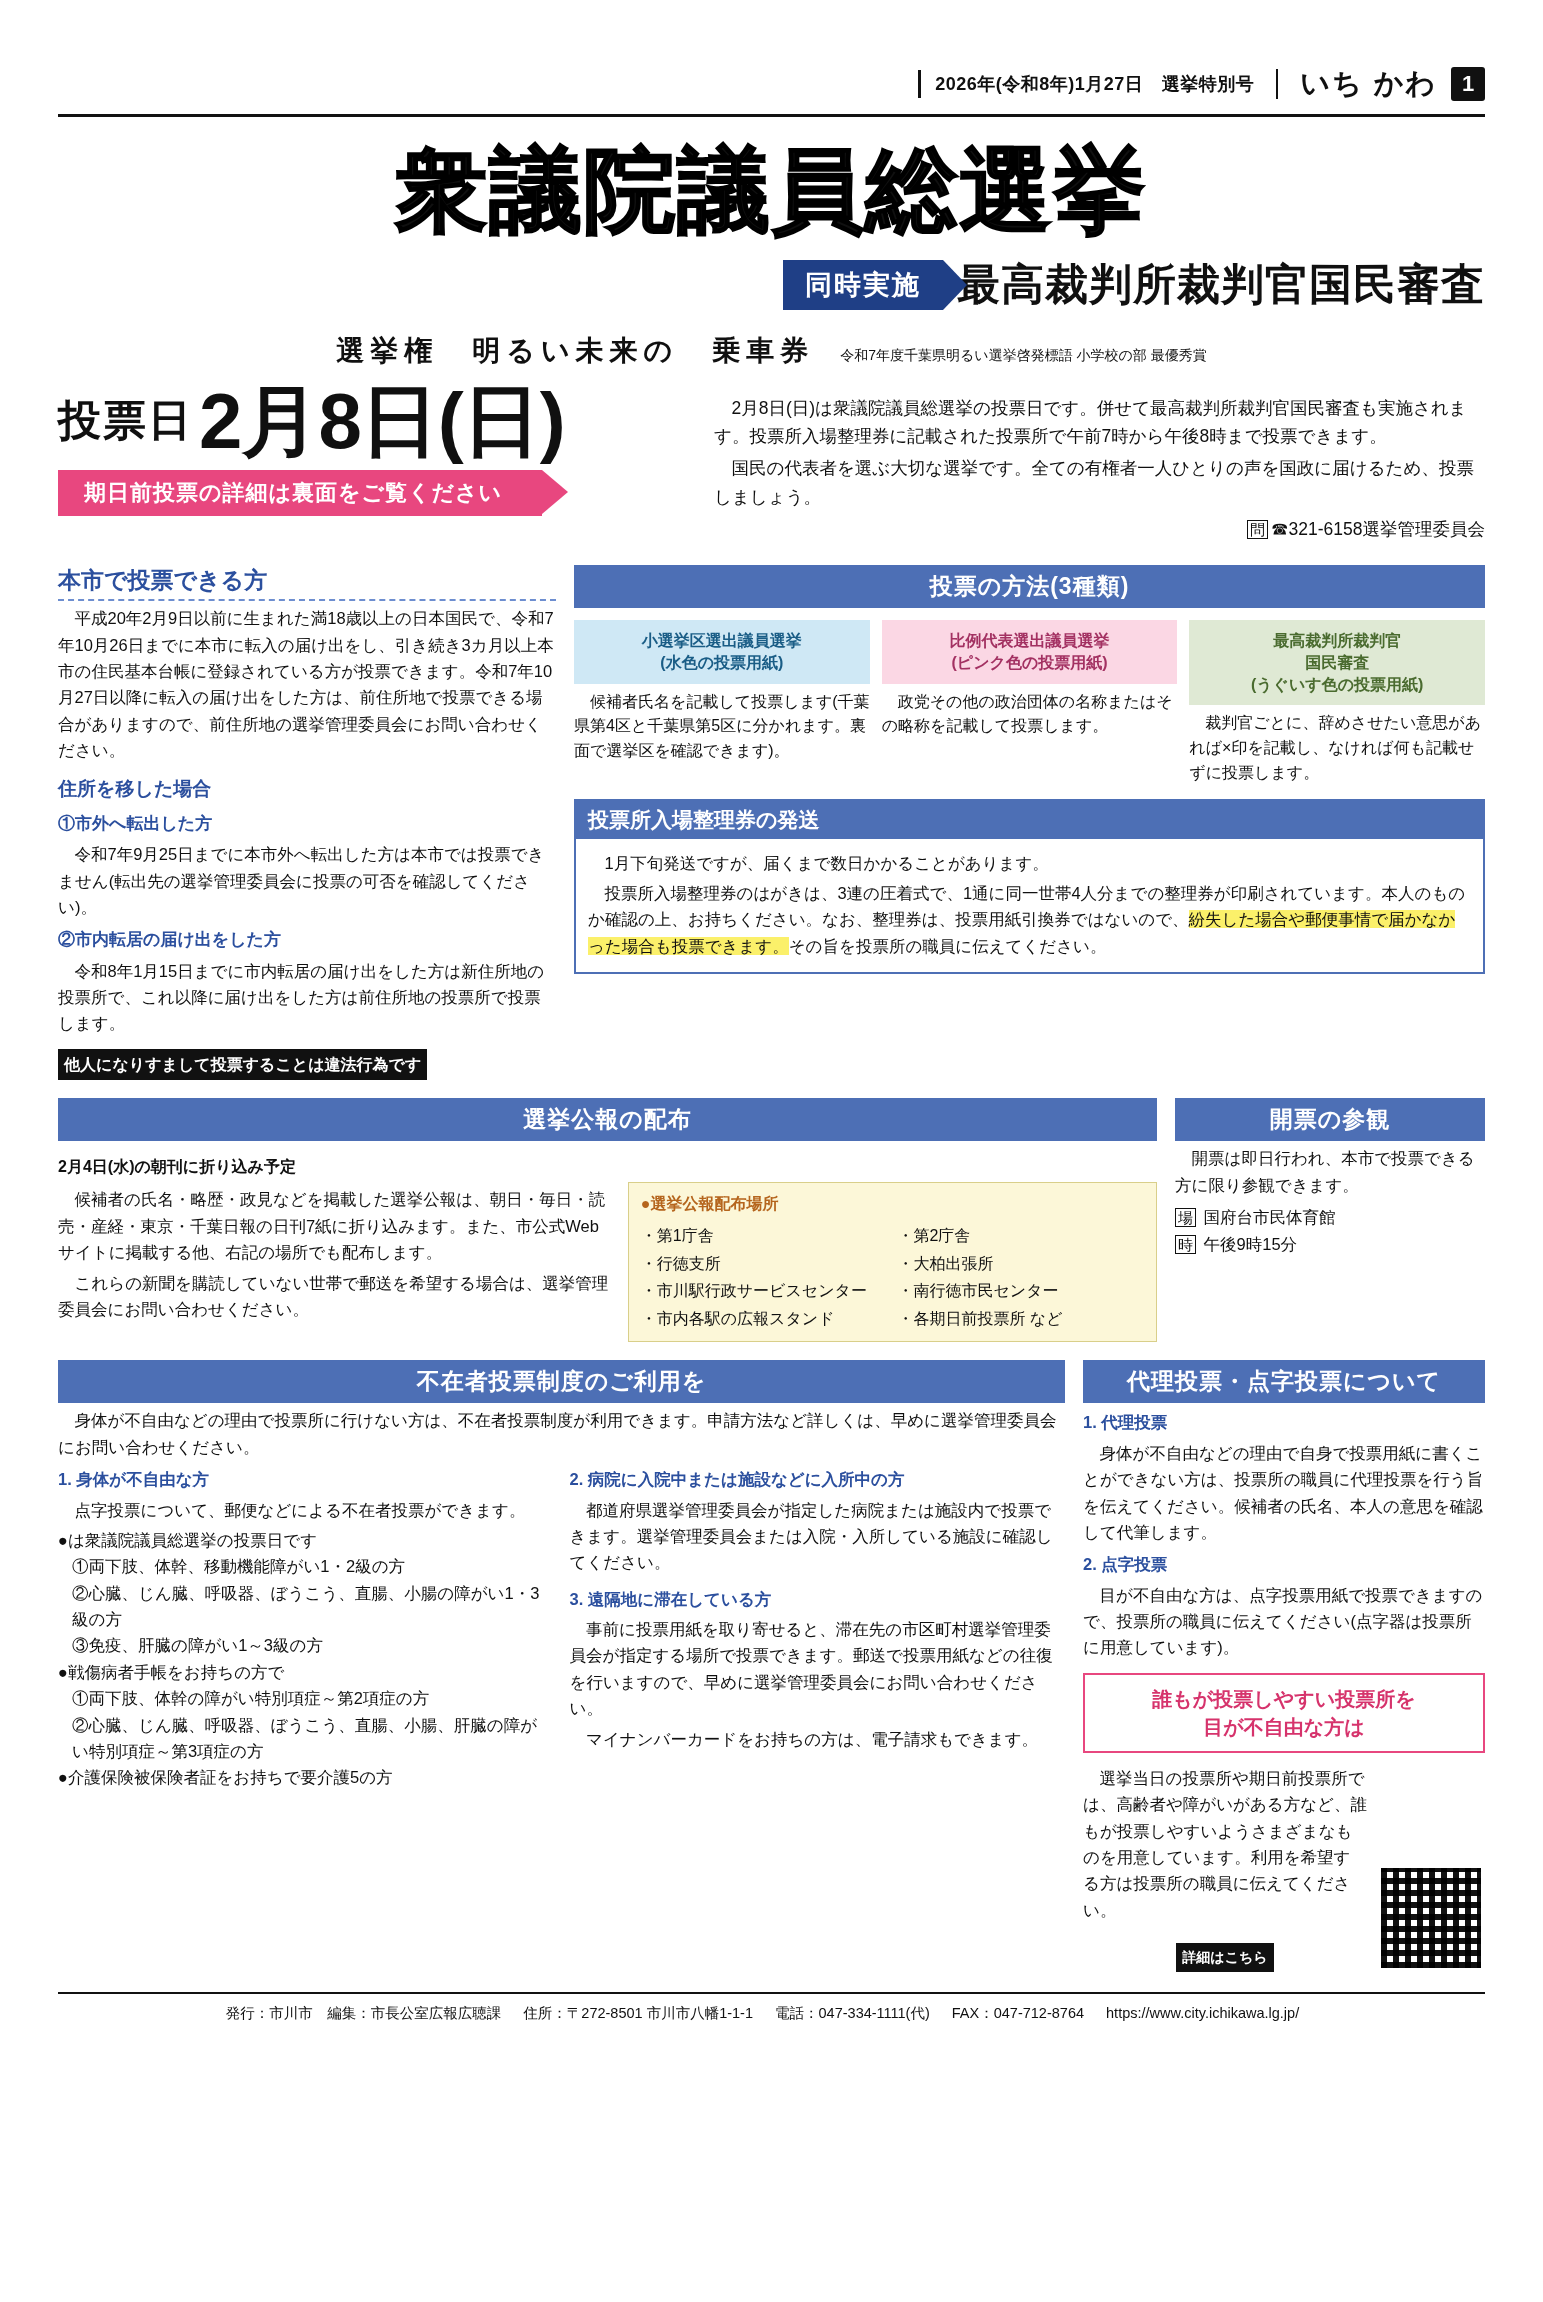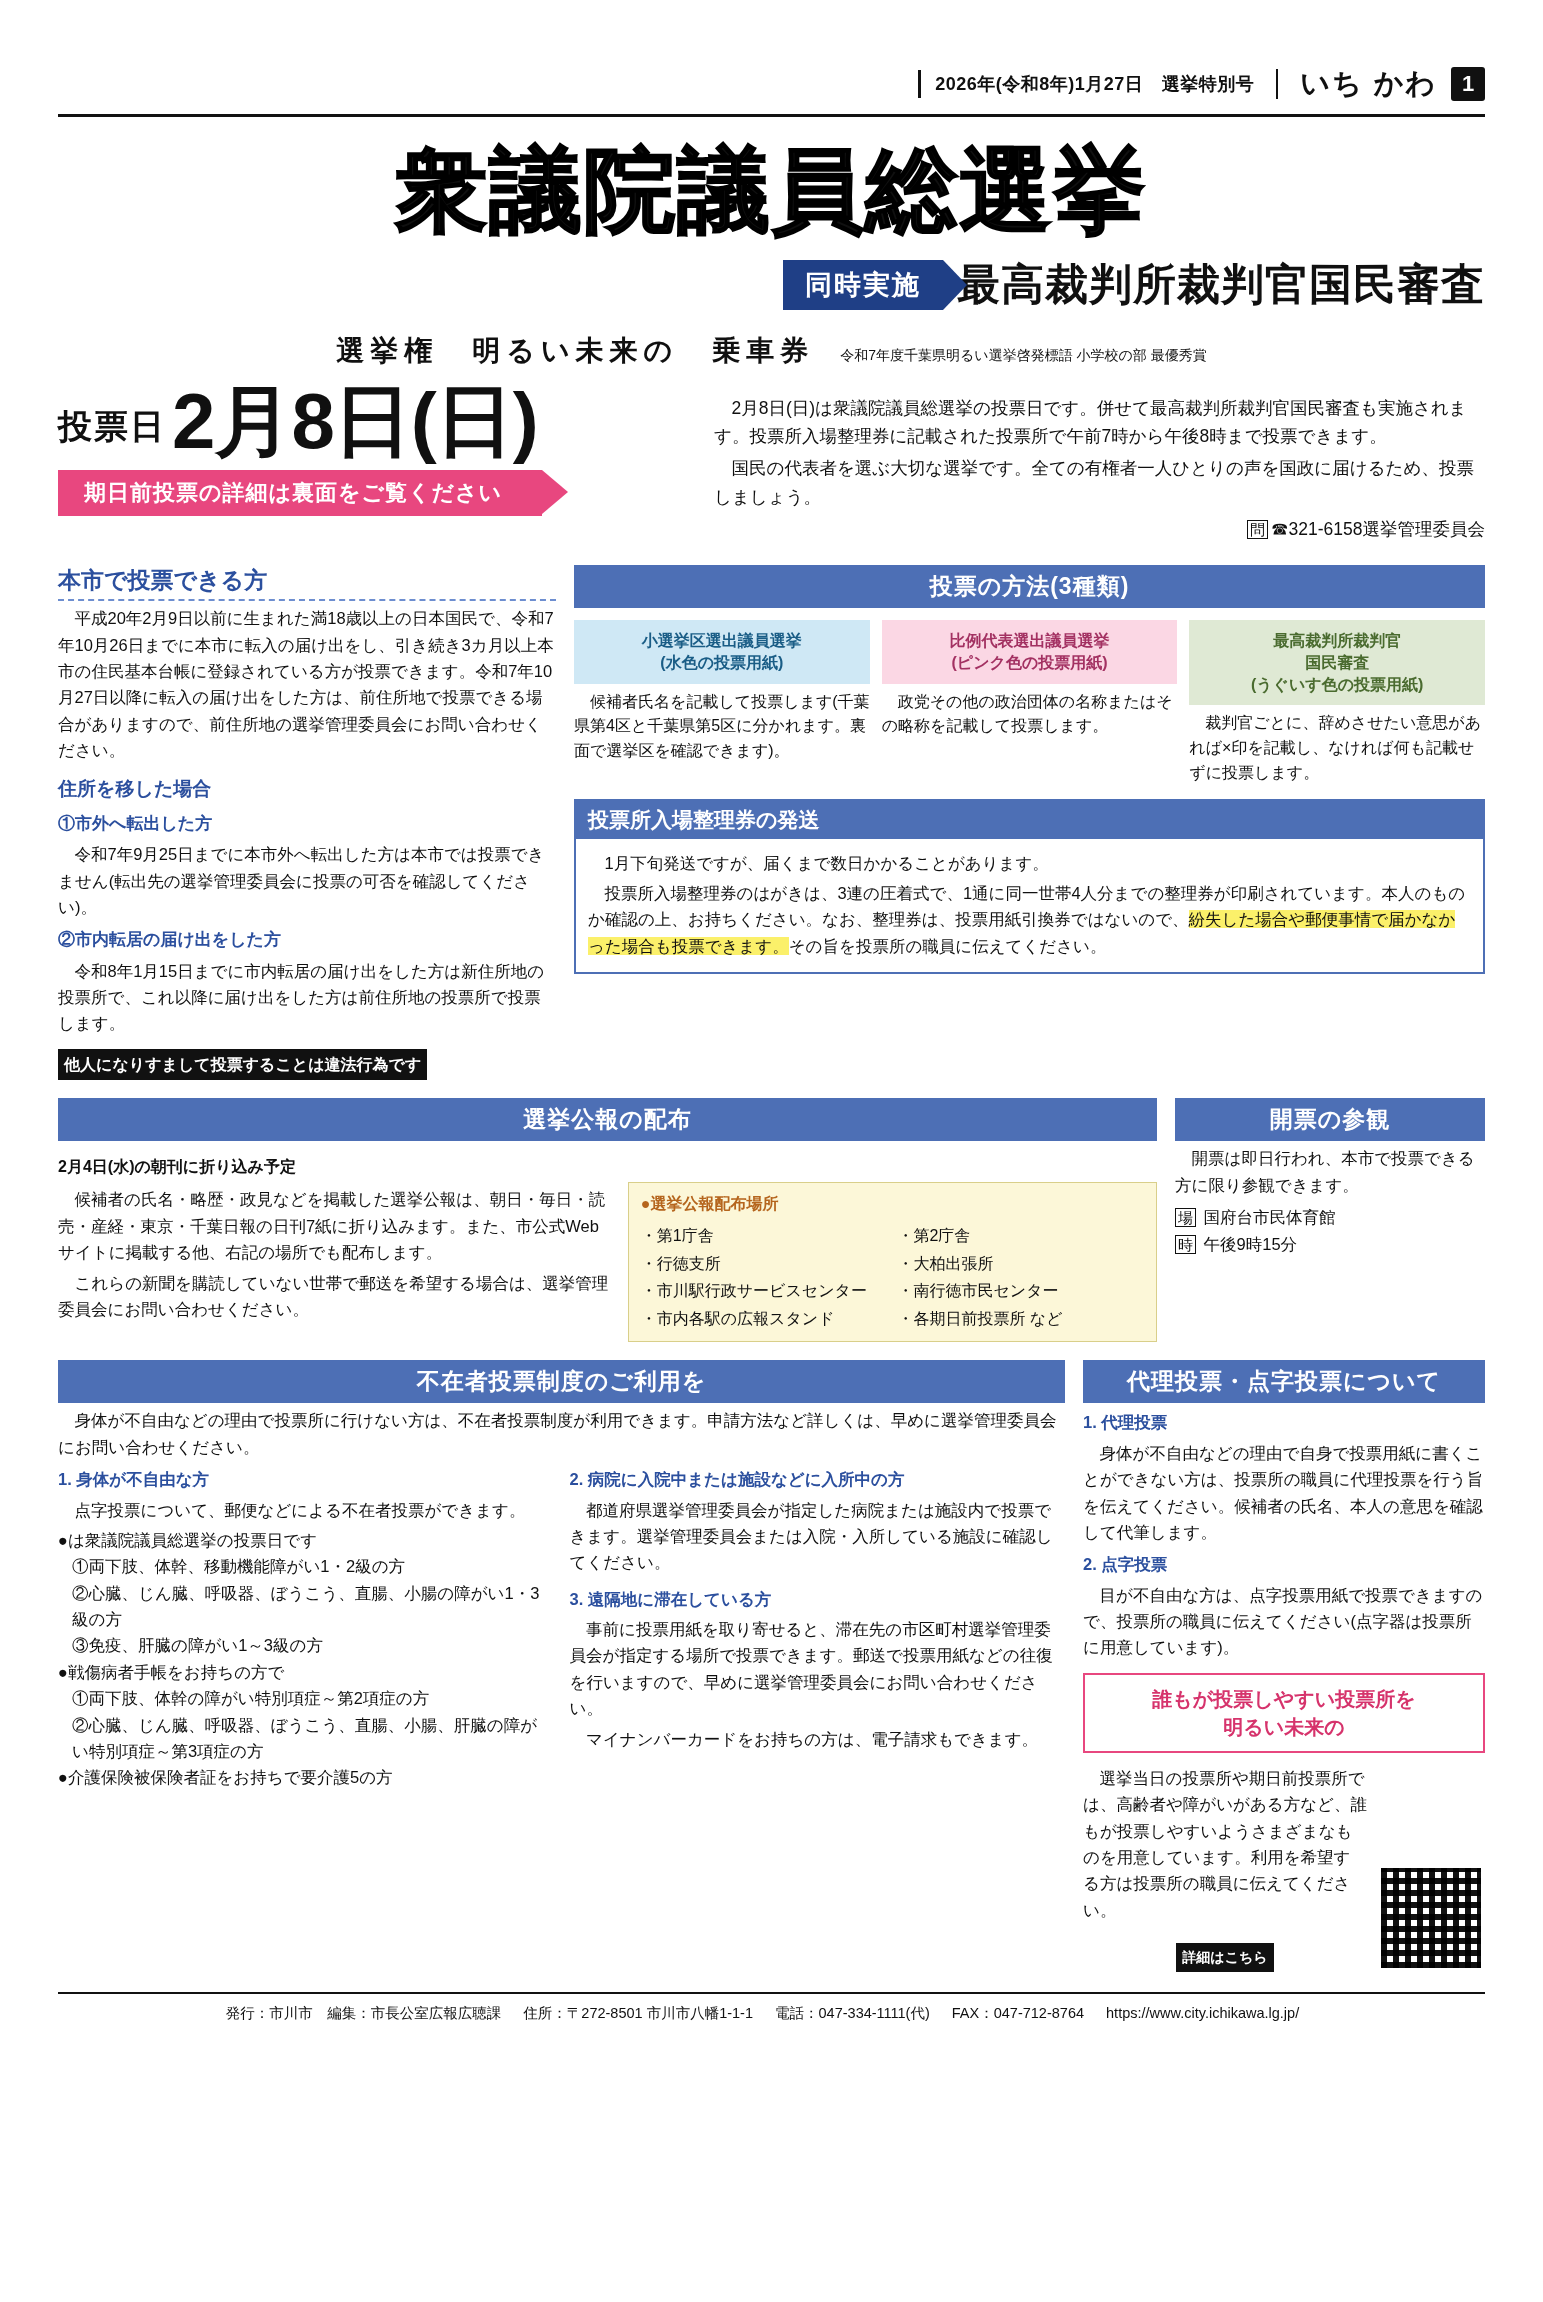--- a/index.html
+++ b/index.html
@@ -44,21 +44,21 @@
   .sub-title { font-size:43px; font-weight:bold; letter-spacing:1px; }
 
   .slogan-row { display:flex; align-items:baseline; justify-content:center; gap:26px; margin-top:18px; }
   .slogan { font-size:28px; font-weight:bold; letter-spacing:6px; }
   .slogan-note { font-size:14px; }
 
   
   .date-intro { display:flex; margin-top:14px; gap:16px; }
   .date-block { width:640px; }
   .date-line { display:flex; align-items:flex-end; gap:6px; }
-  .date-label { font-size:34px; font-weight:bold; padding-bottom:8px; letter-spacing:2px; }
+  .date-label { font-size:43px; font-weight:bold; padding-bottom:8px; letter-spacing:2px; }
   .date-big { font-size:78px; font-weight:bold; letter-spacing:-1px; line-height:.95; }
   .pink-ribbon {
     margin-top:12px; position:relative; display:inline-block;
     background:#e8477f; color:#fff; font-size:22px; font-weight:bold;
     padding:8px 40px 8px 26px; letter-spacing:1px;
   }
   .pink-ribbon:after {
     content:""; position:absolute; right:-26px; top:0;
     border-left:26px solid #e8477f; border-top:22px solid transparent; border-bottom:22px solid transparent;
   }
@@ -315,21 +315,21 @@
       <div class="numlist" style="margin-top:6px;"><span class="n">1. 代理投票</span></div>
       <div class="body-txt">
           <p>身体が不自由などの理由で自身で投票用紙に書くことができない方は、投票所の職員に代理投票を行う旨を伝えてください。候補者の氏名、本人の意思を確認して代筆します。</p>
         </div>
       <div class="numlist" style="margin-top:6px;"><span class="n">2. 点字投票</span></div>
       <div class="body-txt">
           <p>目が不自由な方は、点字投票用紙で投票できますので、投票所の職員に伝えてください(点字器は投票所に用意しています)。</p>
         </div>
 
       <div class="pinkbox" style="white-space:pre-line">誰もが投票しやすい投票所を
-明るい未来の</div>
+目が不自由な方は</div>
 
       <div class="qr-row">
         <div class="body-txt" style="flex:1;">
           <p>選挙当日の投票所や期日前投票所では、高齢者や障がいがある方など、誰もが投票しやすいようさまざまなものを用意しています。利用を希望する方は投票所の職員に伝えてください。</p>
           <div style="text-align:center;margin-top:20px;">
             <span class="qr-label">詳細はこちら</span>
           </div>
         </div>
         <div class="qr"></div>
       </div>

